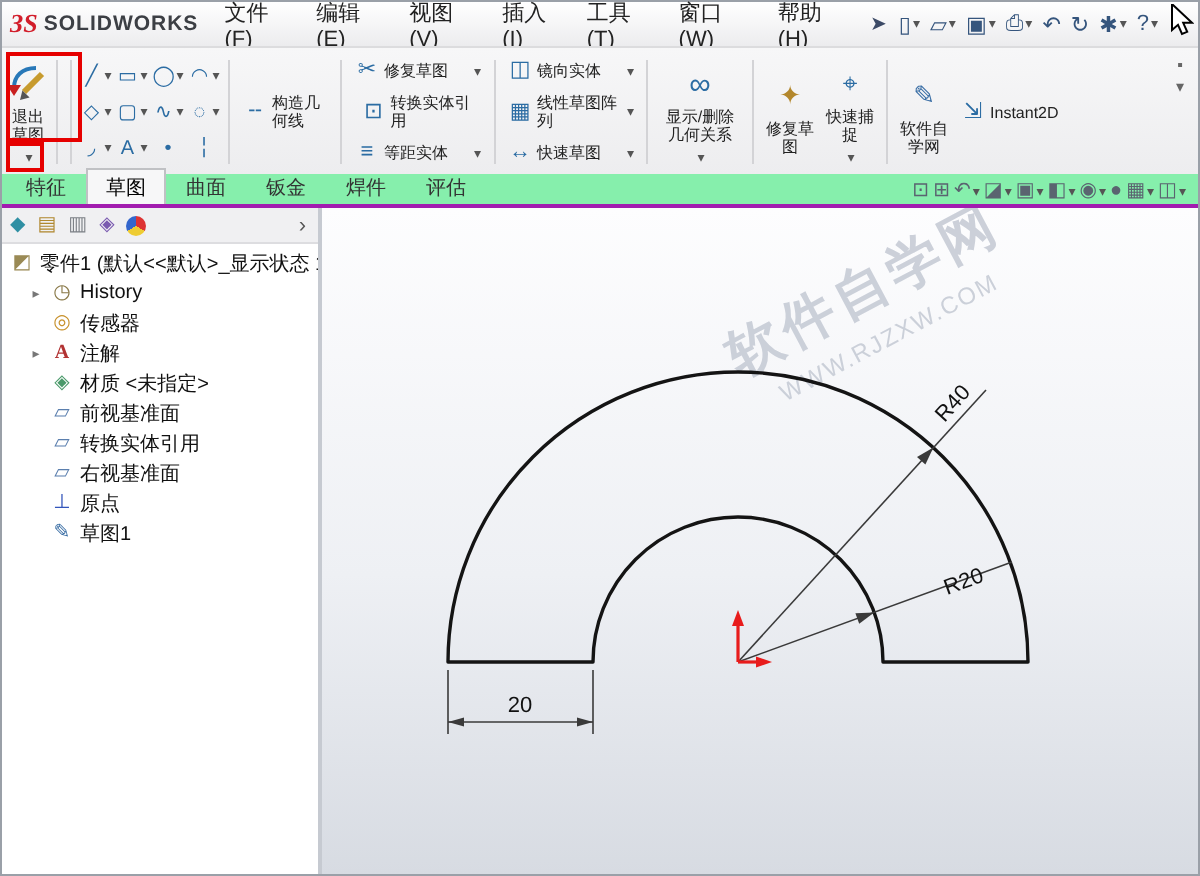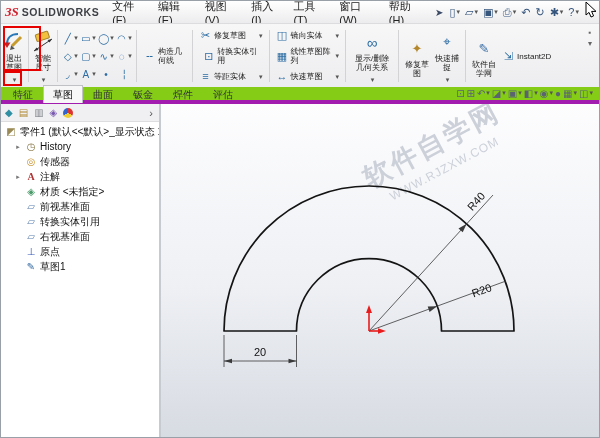--- a/index.html
+++ b/index.html
@@ -36,21 +36,21 @@
   .egrid .tool .g { width:11px; text-align:center; }
   .vstack { display:flex; flex-direction:column; justify-content:center; gap:1px; }
   .mid-btn { display:flex; align-items:center; gap:2px; padding:1px 2px; border:1px solid transparent; border-radius:2px; }
   .mid-icon { width:13px; height:13px; font-size:11px; line-height:13px; text-align:center; color:#2b6ca3; flex:0 0 auto; }
   .mid-lbl { font-size:8px; line-height:9px; color:#222; width:42px; }
   .mid-lbl.narrow { width:28px; }
   .cmd-edge { margin-left:auto; display:flex; flex-direction:column; gap:2px; padding:2px 1px; }
   .cmd-edge .eicon { font-size:8px; color:#666; text-align:center; width:12px; }
 
   
-  .tabbar { height:17px; background:#84cc16; border-bottom:4px solid #a21caf; display:flex; align-items:center; padding:0 2px; flex:0 0 auto; }
+  .tabbar { height:17px; background:#86efac; border-bottom:2px solid #a21caf; display:flex; align-items:flex-end; padding:0 2px; flex:0 0 auto; }
   .tab { padding:2px 9px 1px 9px; font-size:10px; color:#333; border:1px solid transparent; border-bottom:none; }
   .tab.active { background:#f7f7f8; border-color:#c0c1c4; color:#000; }
   .headsup { margin-left:auto; display:flex; align-items:center; gap:2px; padding-right:4px; padding-bottom:1px; }
   .hu { display:flex; align-items:center; }
   .hu .g { font-size:10px; color:#5a6470; }
 
   
   .main { flex:1; display:flex; min-height:0; }
   .sidepanel { width:160px; flex:0 0 auto; background:#ffffff; border-right:2px solid #c6cad1; display:flex; flex-direction:column; }
   .panel-tabs { height:18px; background:#f0f0f2; border-bottom:1px solid #dddde0; display:flex; align-items:center; gap:6px; padding:0 4px; flex:0 0 auto; }
@@ -137,34 +137,20 @@
         </span>
         <span class="big-label">退出草图</span>
         <span class="caret"></span>
       </div>
       <span class="red-box main"></span>
       <span class="red-box sub"></span>
     </div>
 
     <div class="vsep"></div>
 
-    <div class="grp">
-      <div class="big-btn">
-        <span class="big-icon">
-          <svg width="24" height="24" viewBox="0 0 24 24">
-            <rect x="5" y="3" width="13" height="7" rx="1" fill="#f2c23e" stroke="#a8852c" transform="rotate(-18 11 7)"></rect>
-            <line x1="3" y1="21" x2="21" y2="9" stroke="#333" stroke-width="1"></line>
-            <polygon points="3,21 7.5,20 5.5,17.5" fill="#333"></polygon>
-            <polygon points="21,9 16.5,10 18.5,12.5" fill="#333"></polygon>
-          </svg>
-        </span>
-        <span class="big-label">智能尺寸</span>
-        <span class="caret"></span>
-      </div>
-    </div>
 
     <div class="vsep"></div>
 
     <div class="grp egrid">
       <span class="tool caret">
           <span class="g">╱</span>
         </span>
       <span class="tool caret">
           <span class="g">▭</span>
         </span>

